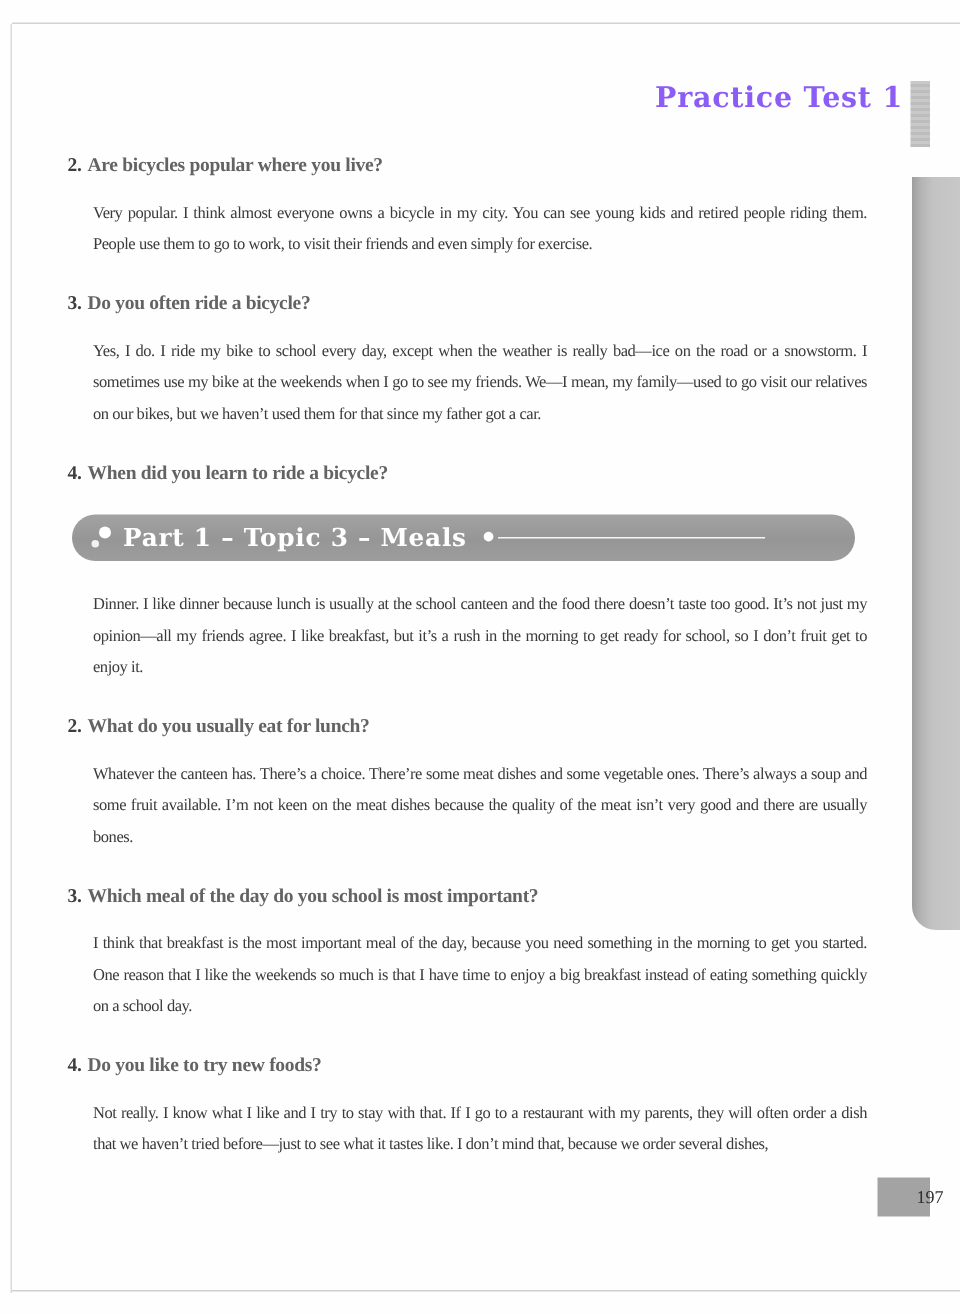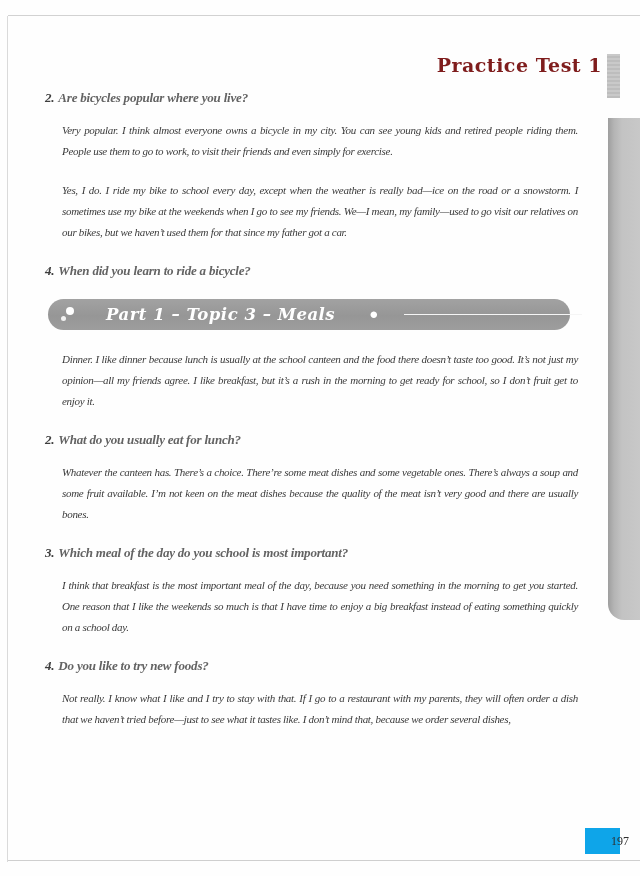--- a/index.html
+++ b/index.html
@@ -24,27 +24,27 @@
     border-bottom-left-radius: 16px;
   }
   
   .header-tab {
     position: absolute; left: 607px; top: 54px; width: 13px; height: 44px;
     background: repeating-linear-gradient(to bottom, #c9c9c9 0 2px, #bdbdbd 2px 4px);
   }
 
   .header-title {
     position: absolute; top: 54px; right: 38px;
-    font-size: 19px; font-weight: bold; color: #7f1d1d;
+    font-size: 19px; font-weight: bold; color: #8b5cf6;
     letter-spacing: 0.5px;
     font-family: "DejaVu Serif", serif;
   }
 
   .content {
-    position: absolute; left: 45px; top: 88px; width: 533px; font-style: italic;
+    position: absolute; left: 45px; top: 100px; width: 533px;
   }
 
   .qa-block { margin-bottom: 18px; }
   .q-head {
     font-size: 13px; font-weight: bold; line-height: 20px;
     color: #636363; margin-bottom: 4px; letter-spacing: -0.2px;
   }
   .q-head .q-num { color: #3e3e3e; margin-right: 4px; }
   .q-answer {
     font-size: 11px; line-height: 21px; color: #3a3a3a;
@@ -53,42 +53,41 @@
     margin-top: 12px;
   }
 
   .topic-banner {
     margin: 8px 0 19px 3px;
     width: 522px; height: 31px;
     background: linear-gradient(to bottom, #a2a2a2, #969696 55%, #9d9d9d);
     border-radius: 16px;
     display: flex; align-items: center;
     padding: 0 14px 0 12px;
-    gap: 24px;
   }
   .banner-dots { position: relative; width: 15px; height: 15px; margin-right: 7px; flex: none; }
   .banner-dots .dot-big {
     position: absolute; right: 1px; top: 0; width: 8px; height: 8px;
     background: #ffffff; border-radius: 50%;
   }
   .banner-dots .dot-small {
     position: absolute; left: 1px; bottom: 1px; width: 5px; height: 5px;
     background: #f2f2f2; border-radius: 50%;
   }
   .banner-title {
     color: #ffffff; font-weight: bold; font-size: 16.5px;
     letter-spacing: 0.5px; white-space: nowrap;
     font-family: "DejaVu Serif", serif;
   }
   .banner-bullet { color: #ffffff; font-size: 15px; margin: 0 2px 0 10px; line-height: 1; }
   .banner-line { width: 178px; height: 1px; background: #f5f5f5; flex: none; }
 
   .page-number-box {
-    position: absolute; left: 585px; top: 828px; width: 27px; height: 26px;
-    background: #0ea5e9;
+    position: absolute; left: 585px; top: 785px; width: 27px; height: 26px;
+    background: #a3a3a3;
     display: flex; align-items: center; justify-content: center;
     font-size: 12px; color: #2e2e2e; padding-left: 35px;
   }
 </style>
 </head>
 <body>
 
 <div class="page">
 
   <div class="edge-top"></div>
@@ -102,20 +101,23 @@
   <div class="content">
 
     <div class="qa-block">
       <div class="q-head">
         <span class="q-num">2.</span><span>Are bicycles popular where you live?</span>
       </div>
       <div class="q-answer">Very popular. I think almost everyone owns a bicycle in my city. You can see young kids and retired people riding them. People use them to go to work, to visit their friends and even simply for exercise.</div>
     </div>
 
     <div class="qa-block">
+      <div class="q-head">
+        <span class="q-num">3.</span><span>Do you often ride a bicycle?</span>
+      </div>
       <div class="q-answer">Yes, I do. I ride my bike to school every day, except when the weather is really bad—ice on the road or a snowstorm. I sometimes use my bike at the weekends when I go to see my friends. We—I mean, my family—used to go visit our relatives on our bikes, but we haven’t used them for that since my father got a car.</div>
     </div>
 
     <div class="qa-block">
       <div class="q-head">
         <span class="q-num">4.</span><span>When did you learn to ride a bicycle?</span>
       </div>
     </div>
 
     <div class="topic-banner">

